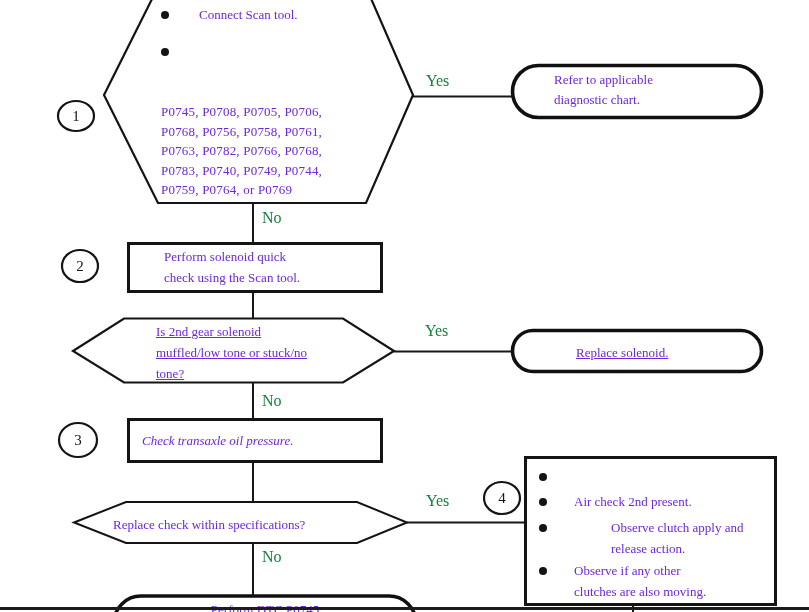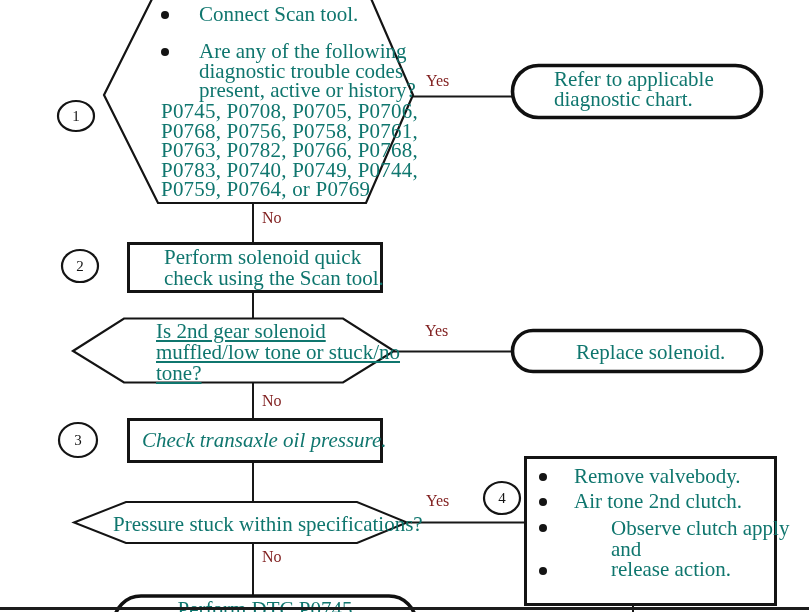--- a/index.html
+++ b/index.html
@@ -3,25 +3,25 @@
 <meta charset="utf-8">
 <style>
   html,body { margin:0; padding:0; background:#ffffff; }
   #canvas {
     position:relative; width:809px; height:612px; overflow:hidden;
     background:#ffffff; color:#141414;
     font-family:"Liberation Serif","DejaVu Serif",serif;
   }
   svg.layer { position:absolute; left:0; top:0; }
   .txt {
-    position:absolute; font-size:21px; line-height:19.5px;
-    white-space:pre-line; color:#0f766e;
+    position:absolute; font-size:13px; line-height:19.5px;
+    white-space:pre-line; color:#6d28d9;
   }
   .codes { letter-spacing:0.2px; }
-  .branch { position:absolute; font-size:16px; color:#7f1d1d; }
+  .branch { position:absolute; font-size:16px; color:#15803d; }
   .num {
     position:absolute; font-size:15px; transform:translate(-50%,-50%);
     color:#141414;
   }
   .dot {
     position:absolute; width:8px; height:8px; border-radius:50%;
     background:#141414;
   }
   .bottom-rule {
     position:absolute; left:0; top:607px; width:809px; height:3px;
@@ -70,23 +70,20 @@
   </svg>
 
   <div class="num" style="left:76px; top:116px;">1</div>
   <div class="num" style="left:80px; top:266px;">2</div>
   <div class="num" style="left:78px; top:440px;">3</div>
   <div class="num" style="left:502px; top:498px;">4</div>
 
   <span class="dot" style="left:161px; top:11px;"></span>
   <div class="txt" style="left:199px; top:5px;">Connect Scan tool.</div>
   <span class="dot" style="left:161px; top:48px;"></span>
-  <div class="txt" style="left:199px; top:42px;">Are any of the following
-diagnostic trouble codes
-present, active or history?</div>
   <div class="txt codes" style="left:161px; top:102px;">P0745, P0708, P0705, P0706,
 P0768, P0756, P0758, P0761,
 P0763, P0782, P0766, P0768,
 P0783, P0740, P0749, P0744,
 P0759, P0764, or P0769</div>
 
   <div class="branch" style="left:426px; top:72px;">Yes</div>
   <div class="branch" style="left:262px; top:209px;">No</div>
   <div class="branch" style="left:425px; top:322px;">Yes</div>
   <div class="branch" style="left:262px; top:392px;">No</div>
@@ -96,32 +93,33 @@
   <div class="txt" style="left:164px; top:247px; line-height:20.5px;">Perform solenoid quick
 check using the Scan tool.</div>
 
   <div class="txt" style="left:554px; top:70px;">Refer to applicable
 diagnostic chart.</div>
 
   <div class="txt" style="left:156px; top:321px; line-height:21px;text-decoration:underline;">Is 2nd gear solenoid
 muffled/low tone or stuck/no
 tone?</div>
 
-  <div class="txt" style="left:576px; top:343px;">Replace solenoid.</div>
+  <div class="txt" style="left:576px; top:343px;text-decoration:underline;">Replace solenoid.</div>
 
   <div class="txt" style="left:142px; top:431px;font-style:italic;">Check transaxle oil pressure.</div>
 
-  <div class="txt" style="left:113px; top:515px;">Pressure stuck within specifications?</div>
+  <div class="txt" style="left:113px; top:515px;">Replace check within specifications?</div>
 
   <span class="dot" style="left:539px; top:473px;"></span>
-  <div class="txt" style="left:574px; top:467px;">Remove valvebody.</div>
   <span class="dot" style="left:539px; top:498px;"></span>
-  <div class="txt" style="left:574px; top:492px;">Air tone 2nd clutch.</div>
+  <div class="txt" style="left:574px; top:492px;">Air check 2nd present.</div>
   <span class="dot" style="left:539px; top:524px;"></span>
   <div class="txt" style="left:574px; top:518px; line-height:20.5px;margin-left:37px;">Observe clutch apply and
 release action.</div>
   <span class="dot" style="left:539px; top:567px;"></span>
+  <div class="txt" style="left:574px; top:561px; line-height:20.5px;">Observe if any other
+clutches are also moving.</div>
 
   <div class="txt" style="left:114px; top:600px; width:302px; text-align:center;">Perform DTC P0745</div>
 
   <div class="bottom-rule"></div>
 
 </div>
 
 </body></html>

